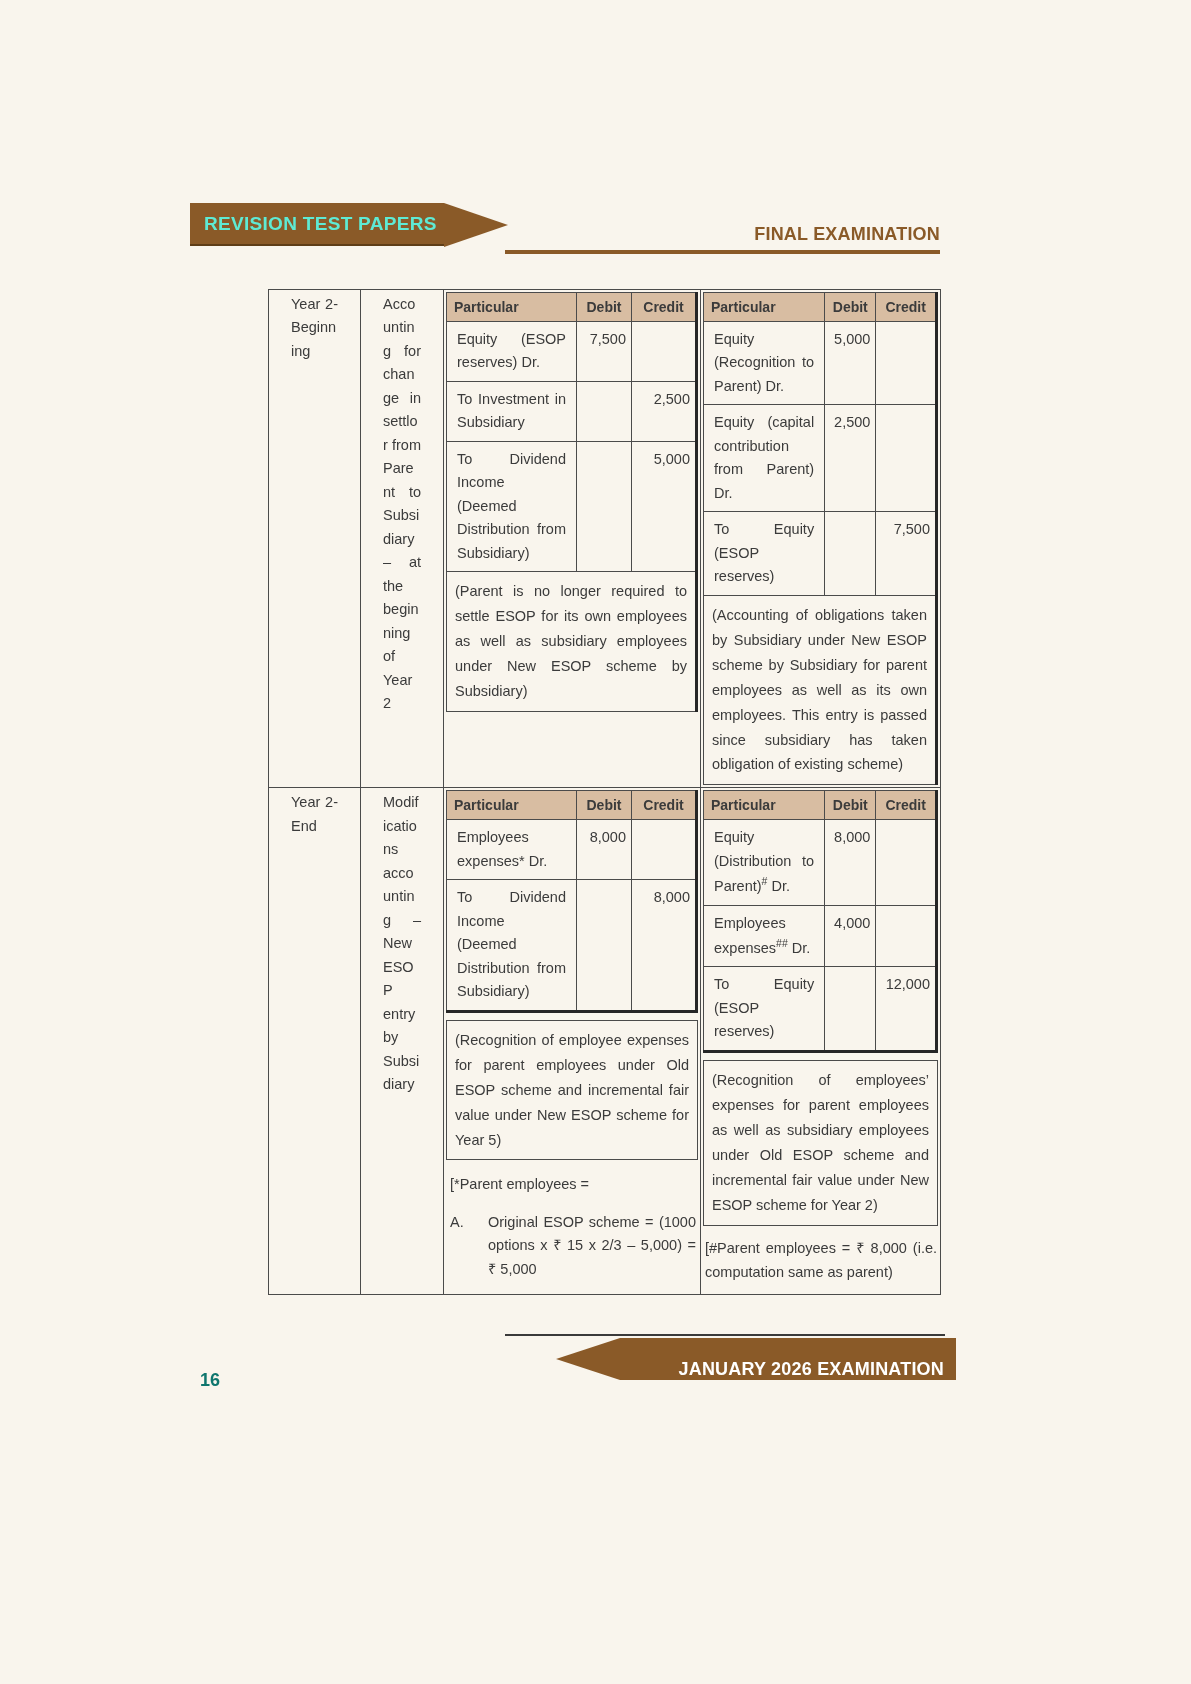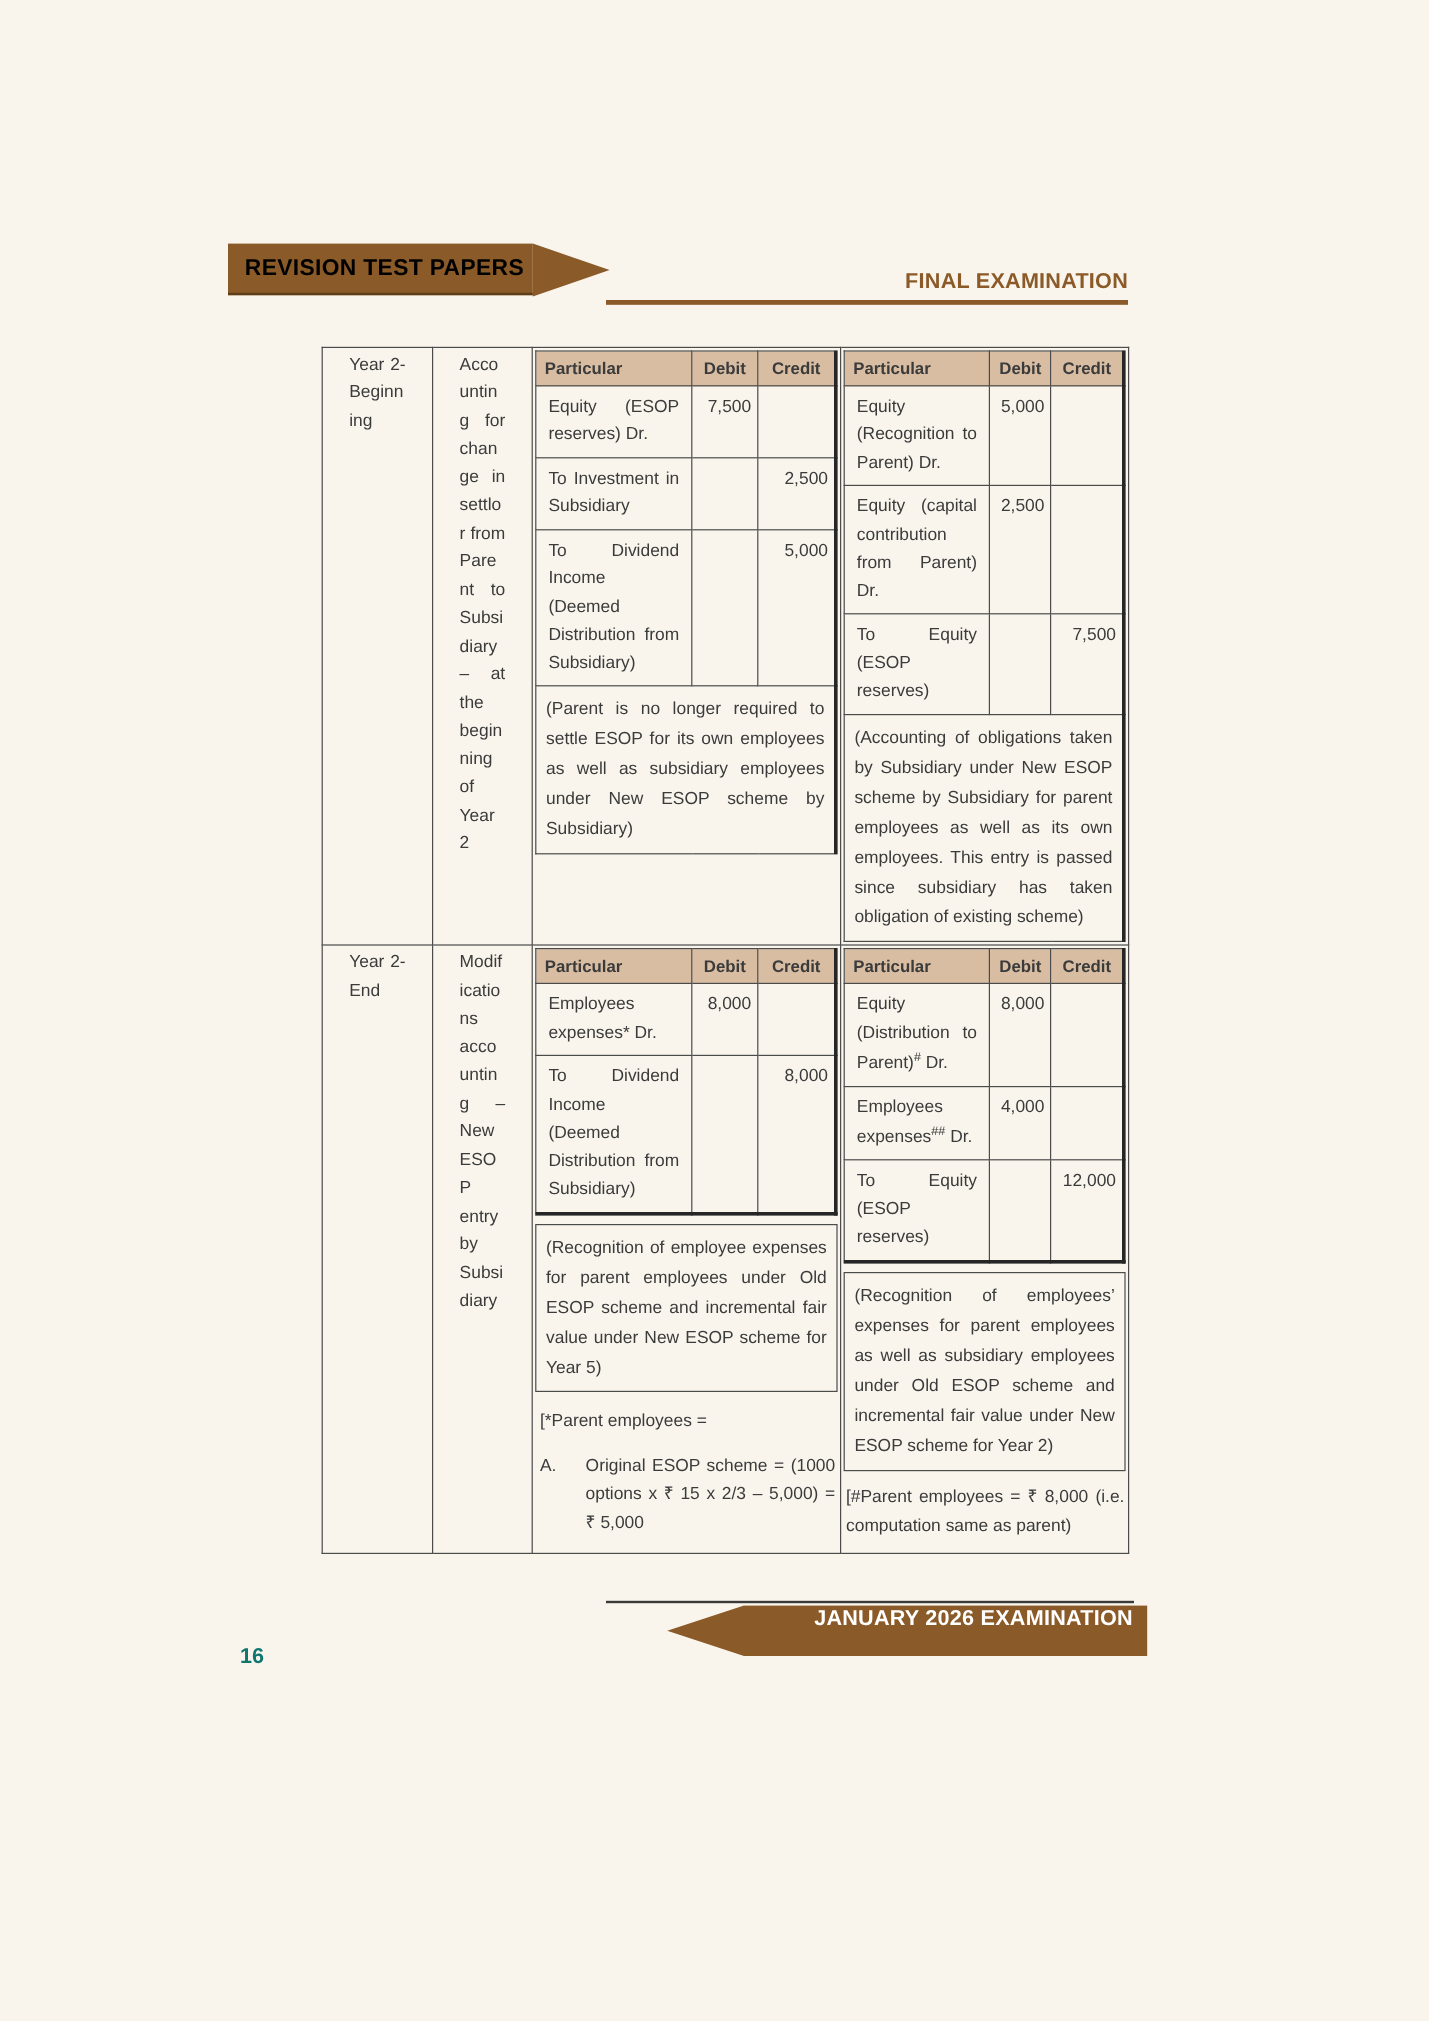--- a/index.html
+++ b/index.html
@@ -15,21 +15,21 @@
   }
 
   
   .hdr-banner {
     position: absolute; left: 190px; top: 203px;
     width: 254px; height: 43px;
     background: #8a5a28;
     border-bottom: 2px solid #5e3d17;
     display: flex; align-items: center; padding-left: 14px;
   }
-  .hdr-banner-text { color:#000000; font-weight:bold; font-size:19px; letter-spacing:.3px; }
+  .hdr-banner-text { color:#5eead4; font-weight:bold; font-size:19px; letter-spacing:.3px; }
   .hdr-arrow {
     position: absolute; left: 444px; top: 203px;
     width:0; height:0;
     border-top: 22.5px solid transparent;
     border-bottom: 22.5px solid transparent;
     border-left: 64px solid #8a5a28;
   }
   .hdr-rule { position:absolute; left:505px; top:250px; width:435px; height:4px; background:#8a5a28; }
   .exam-title {
     position:absolute; top:224px; left:620px; width:320px;
@@ -106,21 +106,21 @@
   .ftr-arrow {
     position:absolute; left:556px; top:1338px;
     width:0; height:0;
     border-top: 21px solid transparent;
     border-bottom: 21px solid transparent;
     border-right: 64px solid #8a5a28;
   }
   .ftr-banner {
     position:absolute; left:620px; top:1338px; width:336px; height:42px;
     background:#8a5a28;
-    display:flex; align-items:flex-start; justify-content:flex-end;
+    display:flex; align-items:flex-end; justify-content:flex-end;
     padding-right:12px;
   }
   .ftr-banner-text { color:#ffffff; font-weight:bold; font-size:18px; letter-spacing:.2px; }
   .page-num { position:absolute; left:200px; top:1370px; font-size:18px; font-weight:bold; color:#0f766e; }
 </style>
 </head>
 <body>
 
 <div class="page">
 

